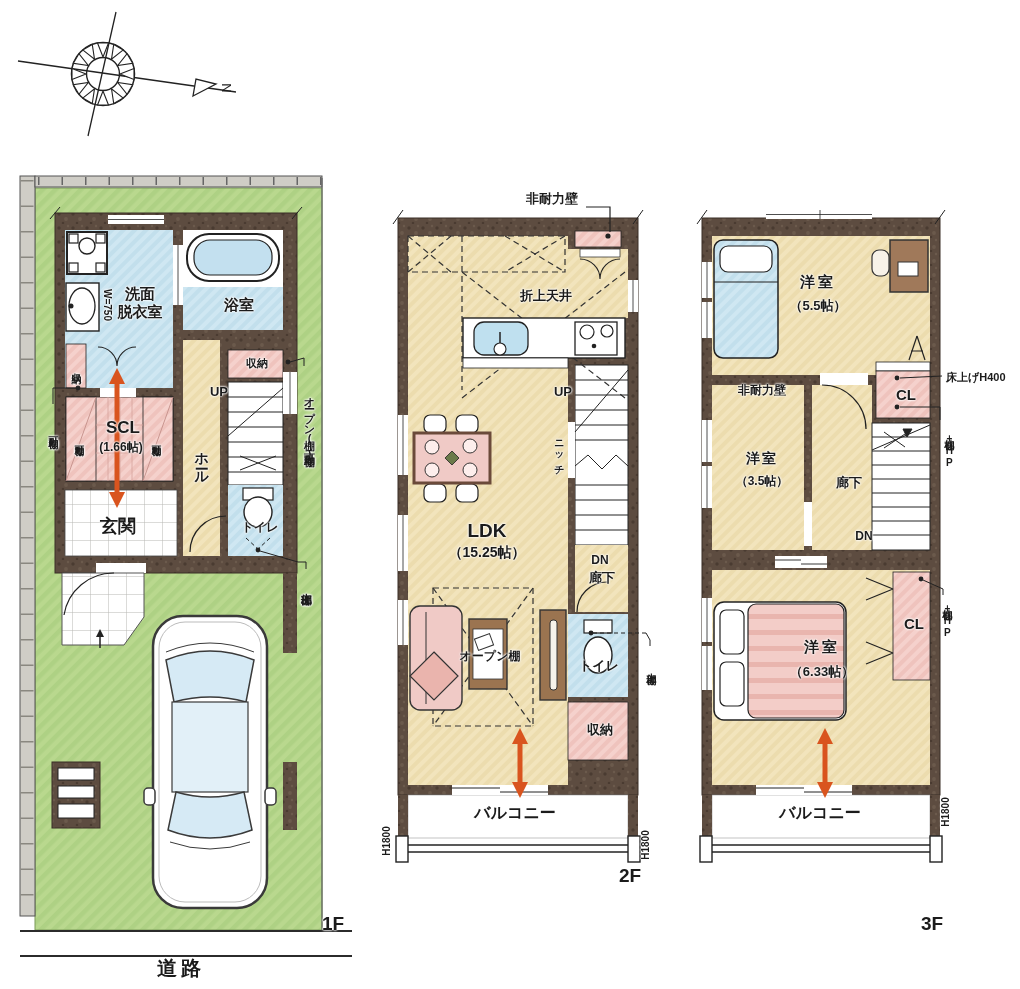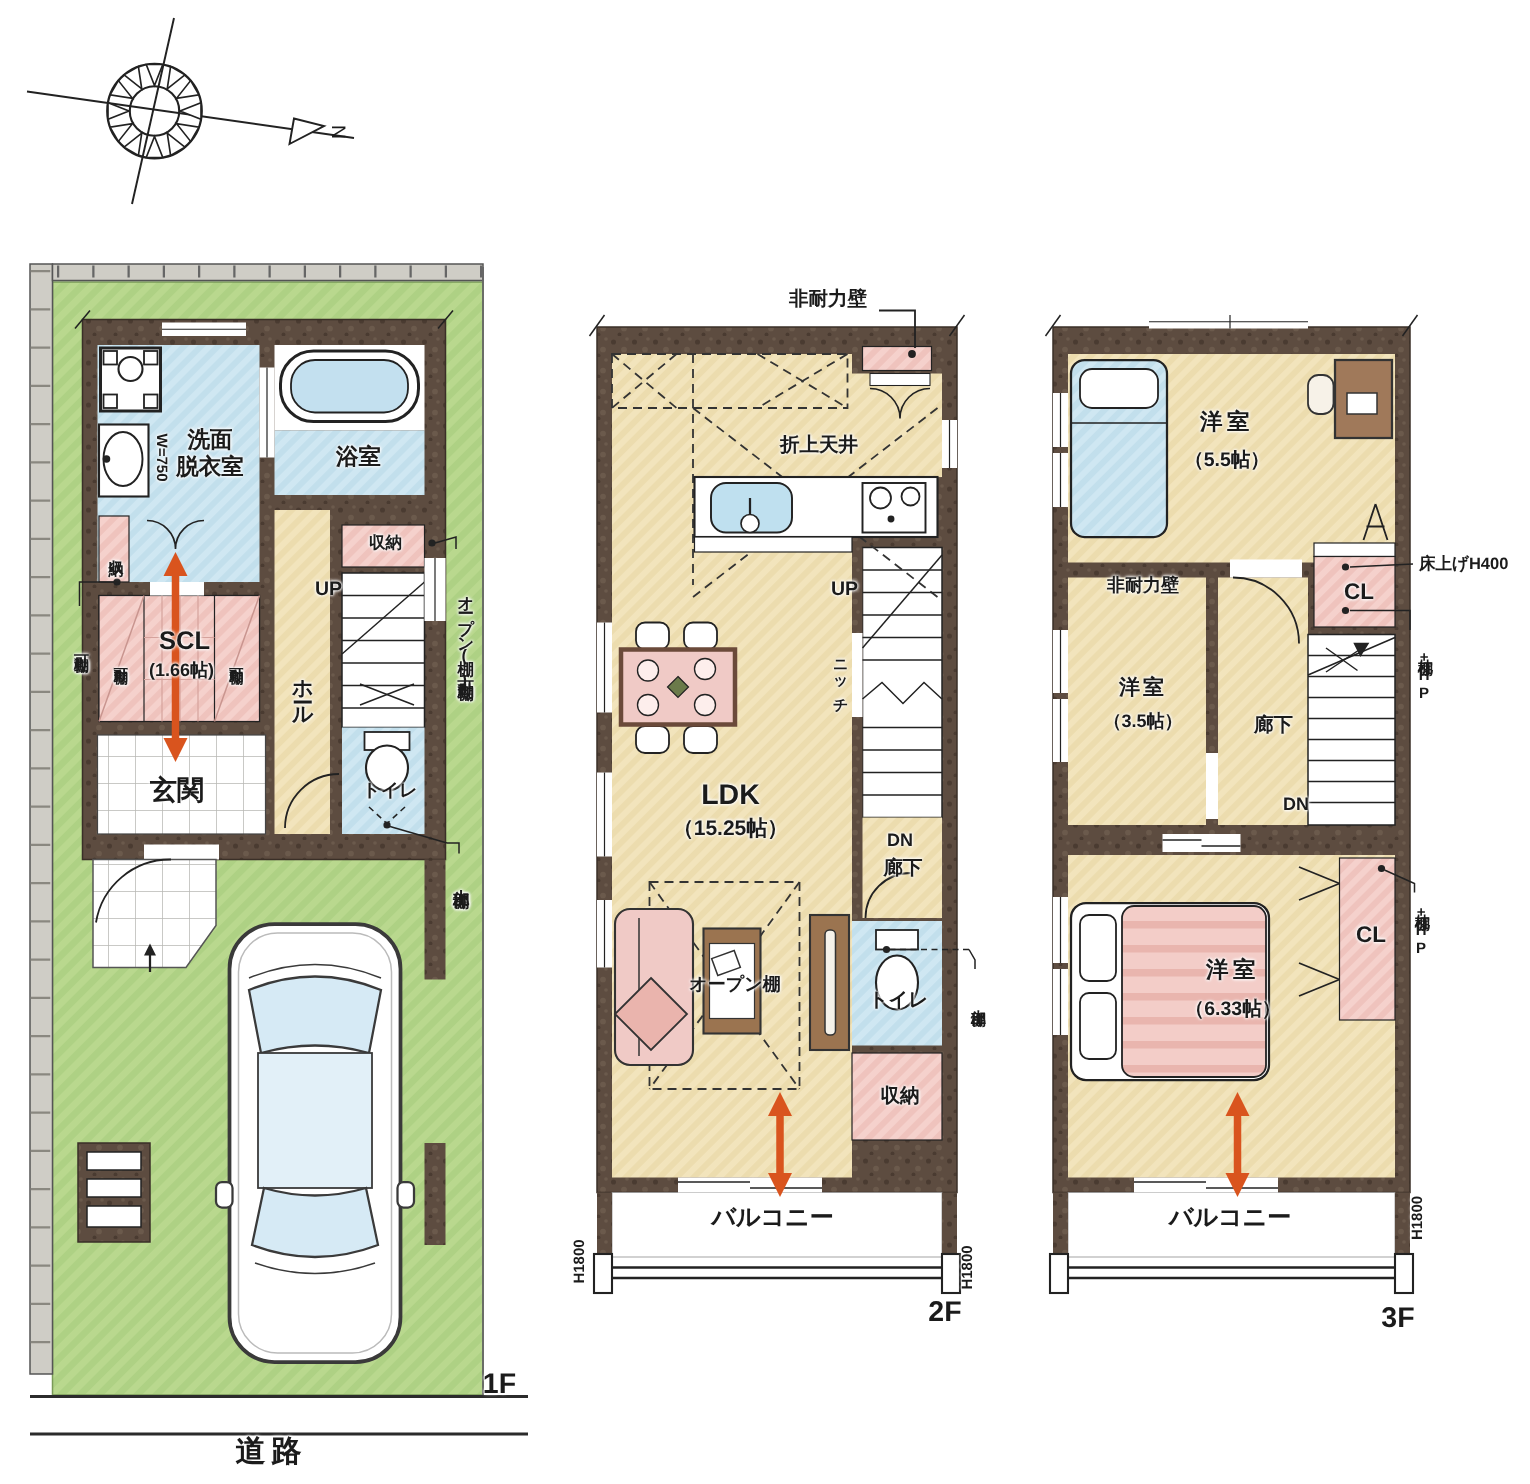--- a/index.html
+++ b/index.html
@@ -470,18 +470,18 @@
 <div class="lbl" style="left:906px;top:395px;font-size:15px">CL</div>
 <div class="lbl ll" style="left:946px;top:377px;font-size:11px">床上げH400</div>
 <div class="lbl vjp" style="left:949px;top:450px;font-size:10px">枕棚+HP</div>
 <div class="lbl" style="left:864px;top:536px;font-size:12px">DN</div>
 <div class="lbl" style="left:822px;top:647px;font-size:15px;letter-spacing:3px">洋室</div>
 <div class="lbl" style="left:822px;top:672px;font-size:13px">（6.33帖）</div>
 <div class="lbl" style="left:914px;top:624px;font-size:15px">CL</div>
 <div class="lbl vjp" style="left:947px;top:620px;font-size:10px">枕棚+HP</div>
 <div class="lbl" style="left:820px;top:813px;font-size:16px">バルコニー</div>
 <div class="lbl r270" style="left:946px;top:812px;font-size:10px">H1800</div>
-<div class="lbl" style="left:932px;top:880px;font-size:19px">3F</div>
+<div class="lbl" style="left:932px;top:924px;font-size:19px">3F</div>
 
 <div class="lbl" style="left:181px;top:969px;font-size:20px;letter-spacing:4px">道路</div>
 <div class="lbl r90" style="left:226px;top:88px;font-size:13px;font-weight:400;text-shadow:none">N</div>
 
 </div>
 
 </body></html>

